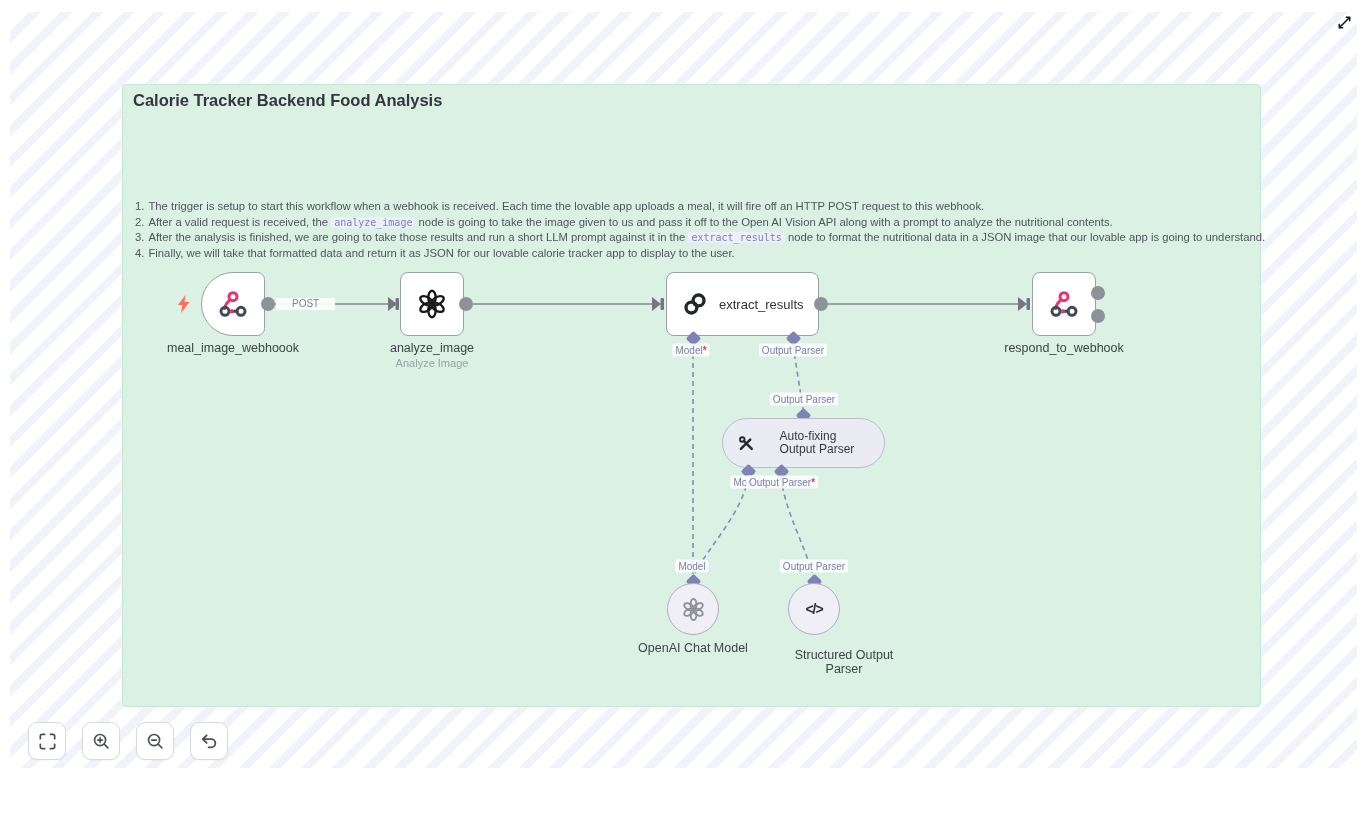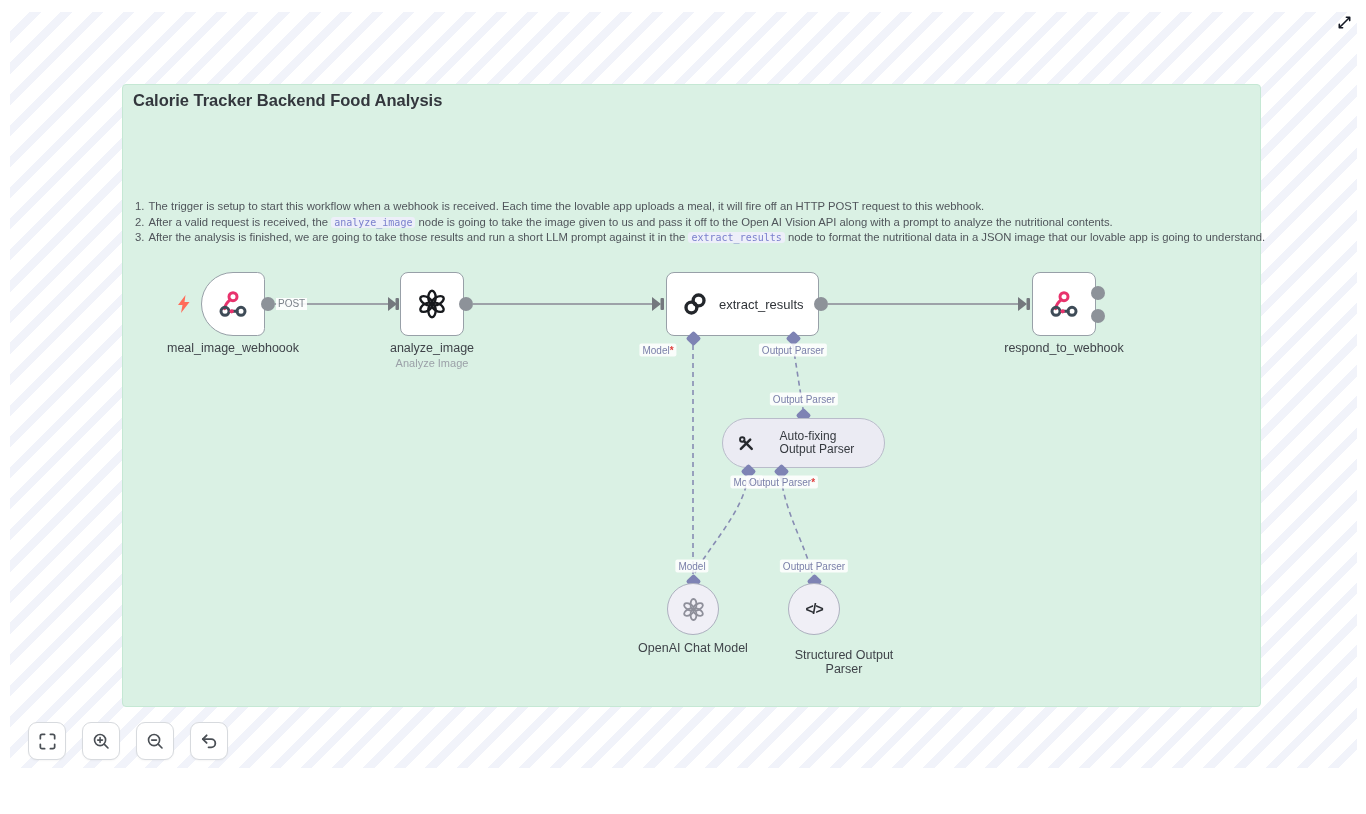--- a/index.html
+++ b/index.html
@@ -37,21 +37,21 @@
     border:1.6px solid #adb0bf;box-sizing:border-box;display:flex;align-items:center;justify-content:center;}
   .code-glyph{font-size:14px;font-weight:700;color:#2b2e33;letter-spacing:-1px;}
 
   .dot{position:absolute;width:14px;height:14px;border-radius:50%;background:#8d9299;}
   .diamond{position:absolute;width:11px;height:11px;background:#7e83b4;border-radius:2px;transform:rotate(45deg);}
 
   .chip{position:absolute;transform:translate(-50%,-50%);font-size:10px;color:#7b80aa;
     background:rgba(255,255,255,0.85);padding:0 3px;border-radius:2px;white-space:nowrap;line-height:13px;}
   .chip .req{color:#e0403e;font-weight:700;}
   .post-chip{position:absolute;transform:translateY(-50%);font-size:10px;color:#7d838b;
-    background:rgba(255,255,255,0.9);padding:0 2px;white-space:nowrap;line-height:12px;}
+    background:rgba(255,255,255,0.9);padding:0 16px;white-space:nowrap;line-height:12px;}
 
   .toolbar-btn{position:absolute;width:38px;height:38px;background:#ffffff;border:1px solid #d7dade;
     border-radius:9px;box-sizing:border-box;display:flex;align-items:center;justify-content:center;
     cursor:pointer;box-shadow:0 1px 2px rgba(0,0,0,0.04);}
 
   svg{display:block;}
   .edges{position:absolute;left:0;top:0;pointer-events:none;}
 </style>
 </head>
 <body>
@@ -74,20 +74,23 @@
     <div class="sticky-title">Calorie Tracker Backend Food Analysis</div>
     <ul class="sticky-list">
       <li>
         <span class="li-num">1.</span><span>The trigger is setup to start this workflow when a webhook is received. Each time the lovable app uploads a meal, it will fire off an HTTP POST request to this webhook.</span><span></span>
       </li>
       <li>
         <span class="li-num">2.</span><span>After a valid request is received, the </span><span class="code-chip">analyze_image</span><span> node is going to take the image given to us and pass it off to the Open AI Vision API along with a prompt to analyze the nutritional contents.</span>
       </li>
       <li>
         <span class="li-num">3.</span><span>After the analysis is finished, we are going to take those results and run a short LLM prompt against it in the </span><span class="code-chip">extract_results</span><span> node to format the nutritional data in a JSON image that our lovable app is going to understand.</span>
+      </li>
+      <li>
+        <span class="li-num">4.</span><span>Finally, we will take that formatted data and return it as JSON for our lovable calorie tracker app to display to the user.</span><span></span>
       </li>
     </ul>
   </div>
 
   <svg class="edges" width="1366" height="814" viewBox="0 0 1366 814">
 
     <path d="M275 304 H389" stroke="#9da2a8" stroke-width="2" fill="none"></path>
     <path d="M473 304 H652" stroke="#9da2a8" stroke-width="2" fill="none"></path>
     <path d="M828 304 H1018" stroke="#9da2a8" stroke-width="2" fill="none"></path>
 
@@ -155,21 +158,21 @@
           <circle cx="8.7" cy="15.3" r="5"></circle>
             <circle cx="15.3" cy="8.7" r="5"></circle>
         </g>
       </svg>
       <span style="font-size:13px;color:#2f3338;">extract_results</span>
     </div>
   </div>
   <div class="dot" style="left:814px;top:297px;"></div>
   <div class="diamond" style="left:687.5px;top:332.5px;"></div>
   <div class="diamond" style="left:787.5px;top:332.5px;"></div>
-  <div class="chip" style="left:658px;top:350px;"><span>Model</span><span class="req">*</span></div>
+  <div class="chip" style="left:691px;top:350px;"><span>Model</span><span class="req">*</span></div>
   <div class="chip" style="left:793px;top:350px;">Output Parser</div>
 
   <div class="node" style="left:1032px;top:272px;width:64px;height:64px;">
     <div class="node-content">
       <svg width="32" height="32" viewBox="0 0 48 48">
         <g fill="none" stroke-linecap="round">
           <circle cx="24" cy="13" r="6" stroke="#e8336d" stroke-width="4.5"></circle>
           <path d="M20 17.5 Q12 24 11.5 31" stroke="#e8336d" stroke-width="4.5"></path>
           <circle cx="12" cy="35" r="6" stroke="#3e4b57" stroke-width="4.5"></circle>
           <circle cx="36" cy="35" r="6" stroke="#3e4b57" stroke-width="4.5"></circle>

